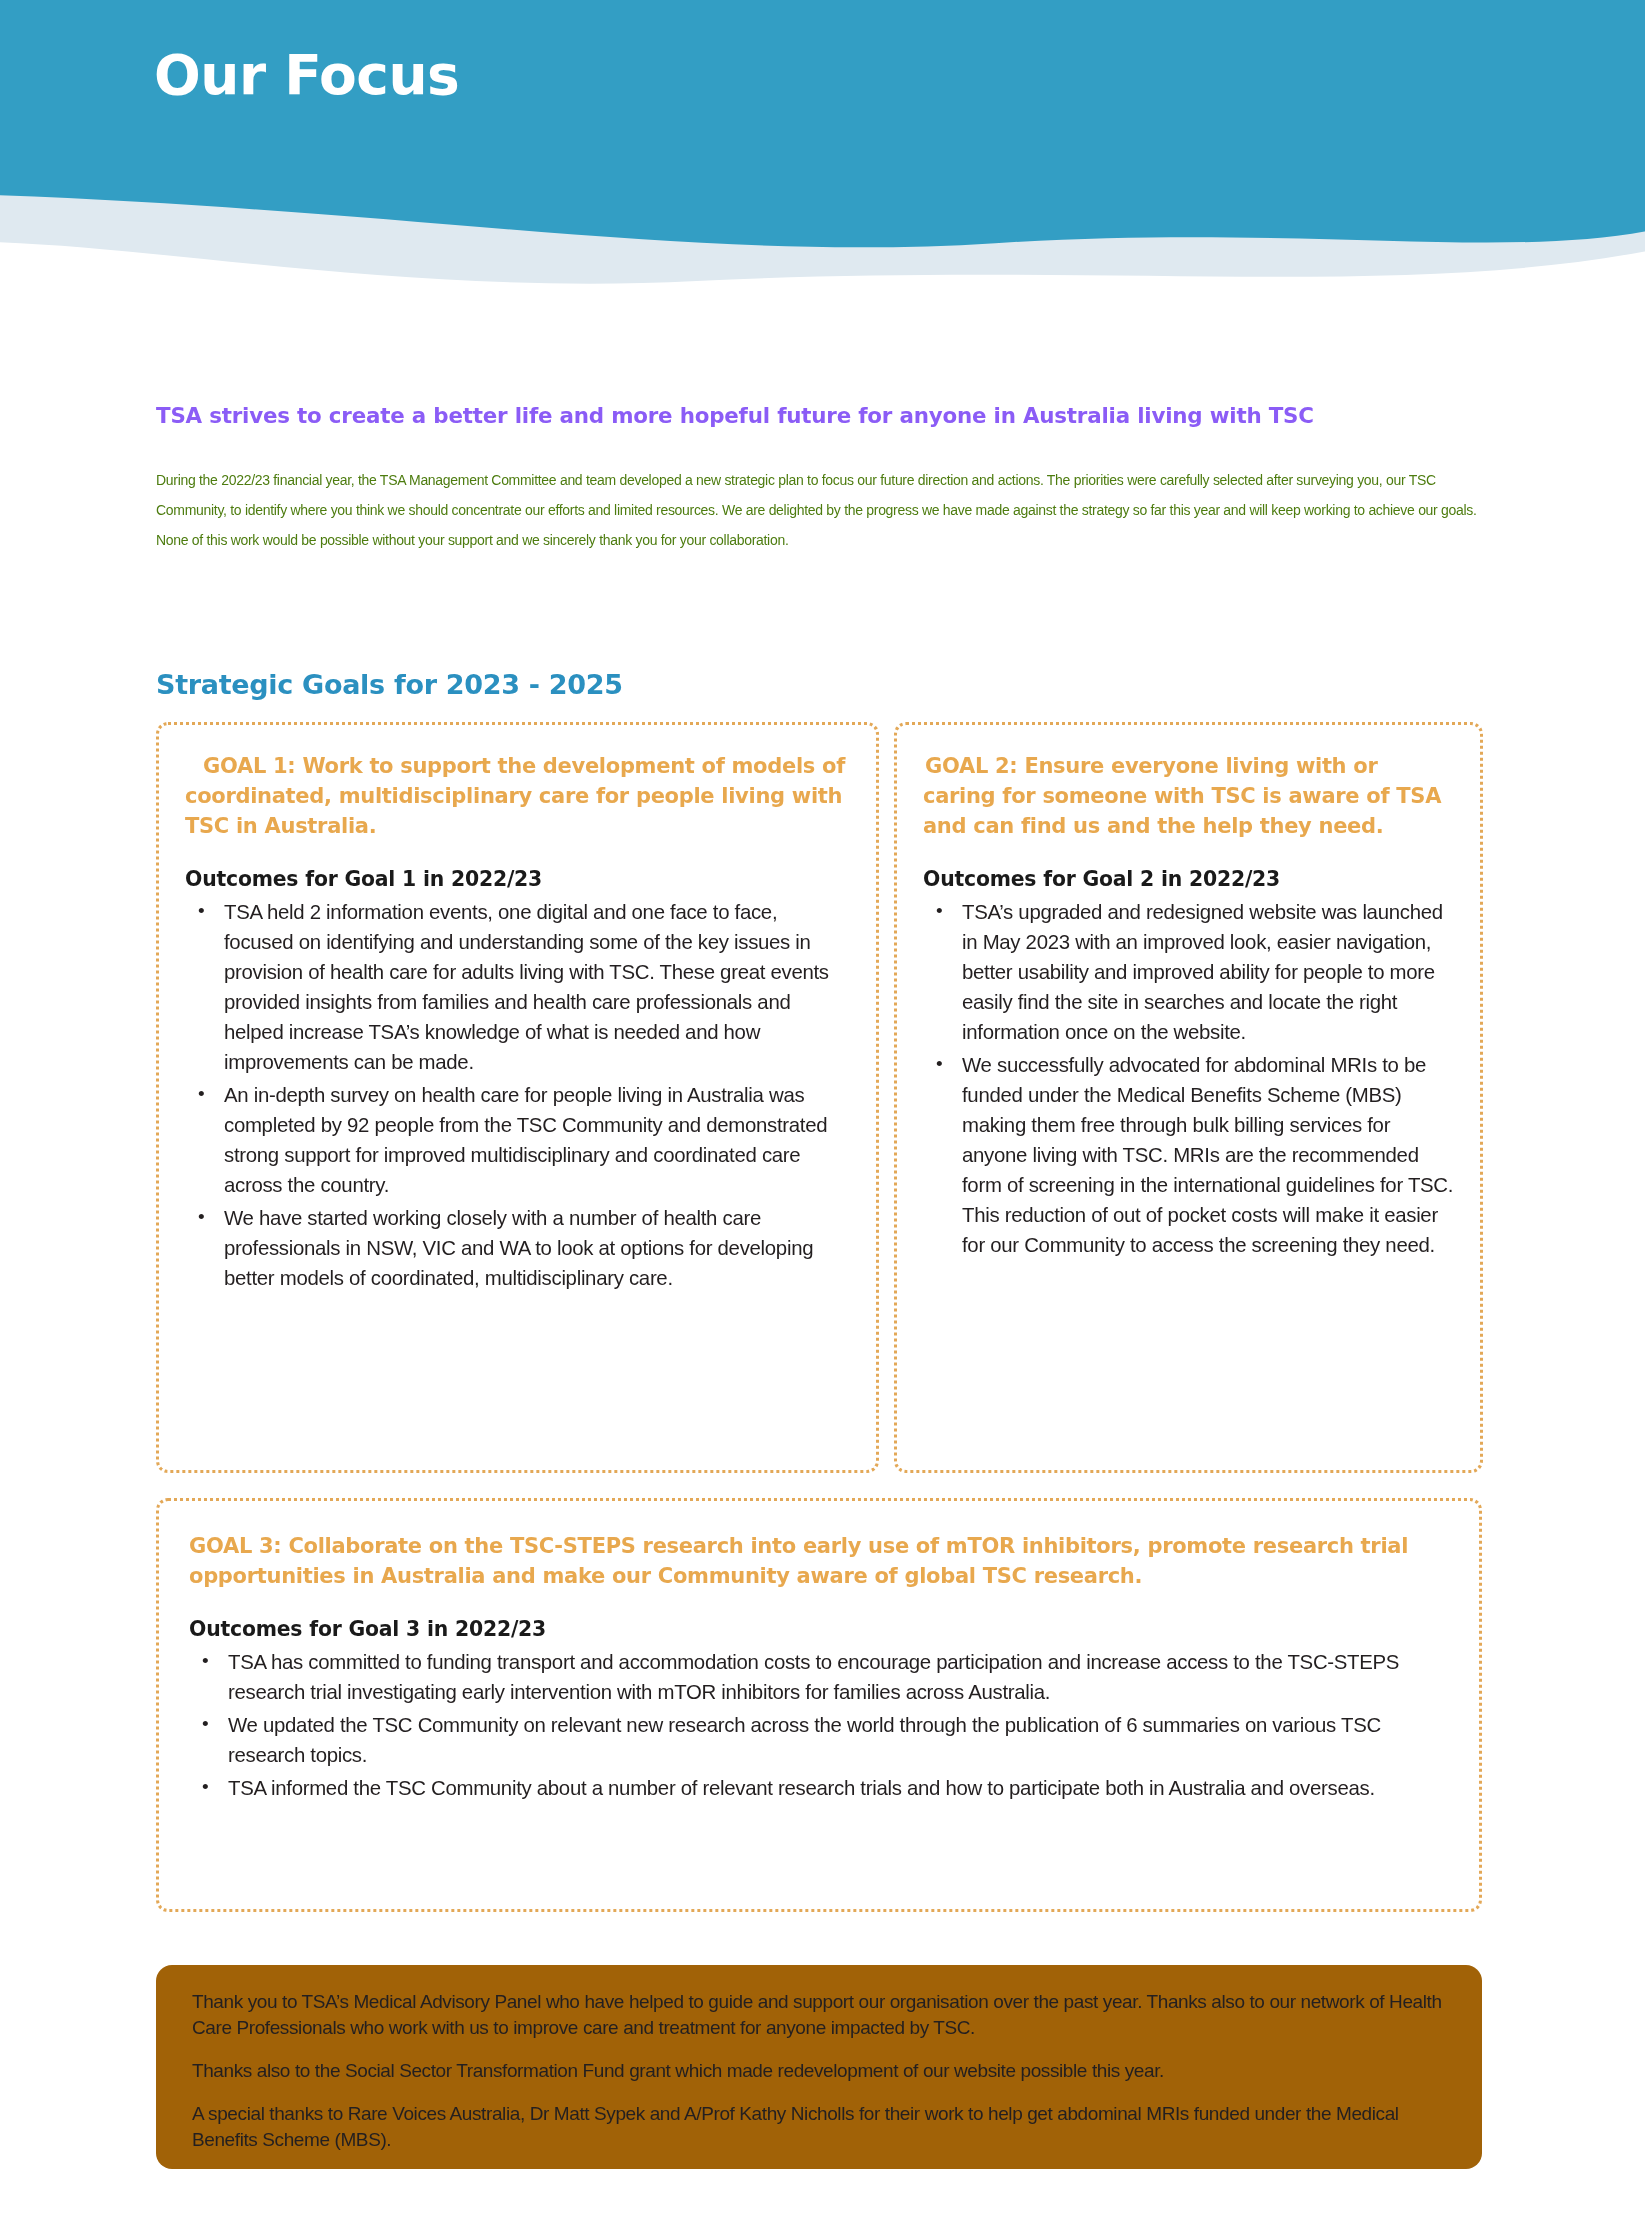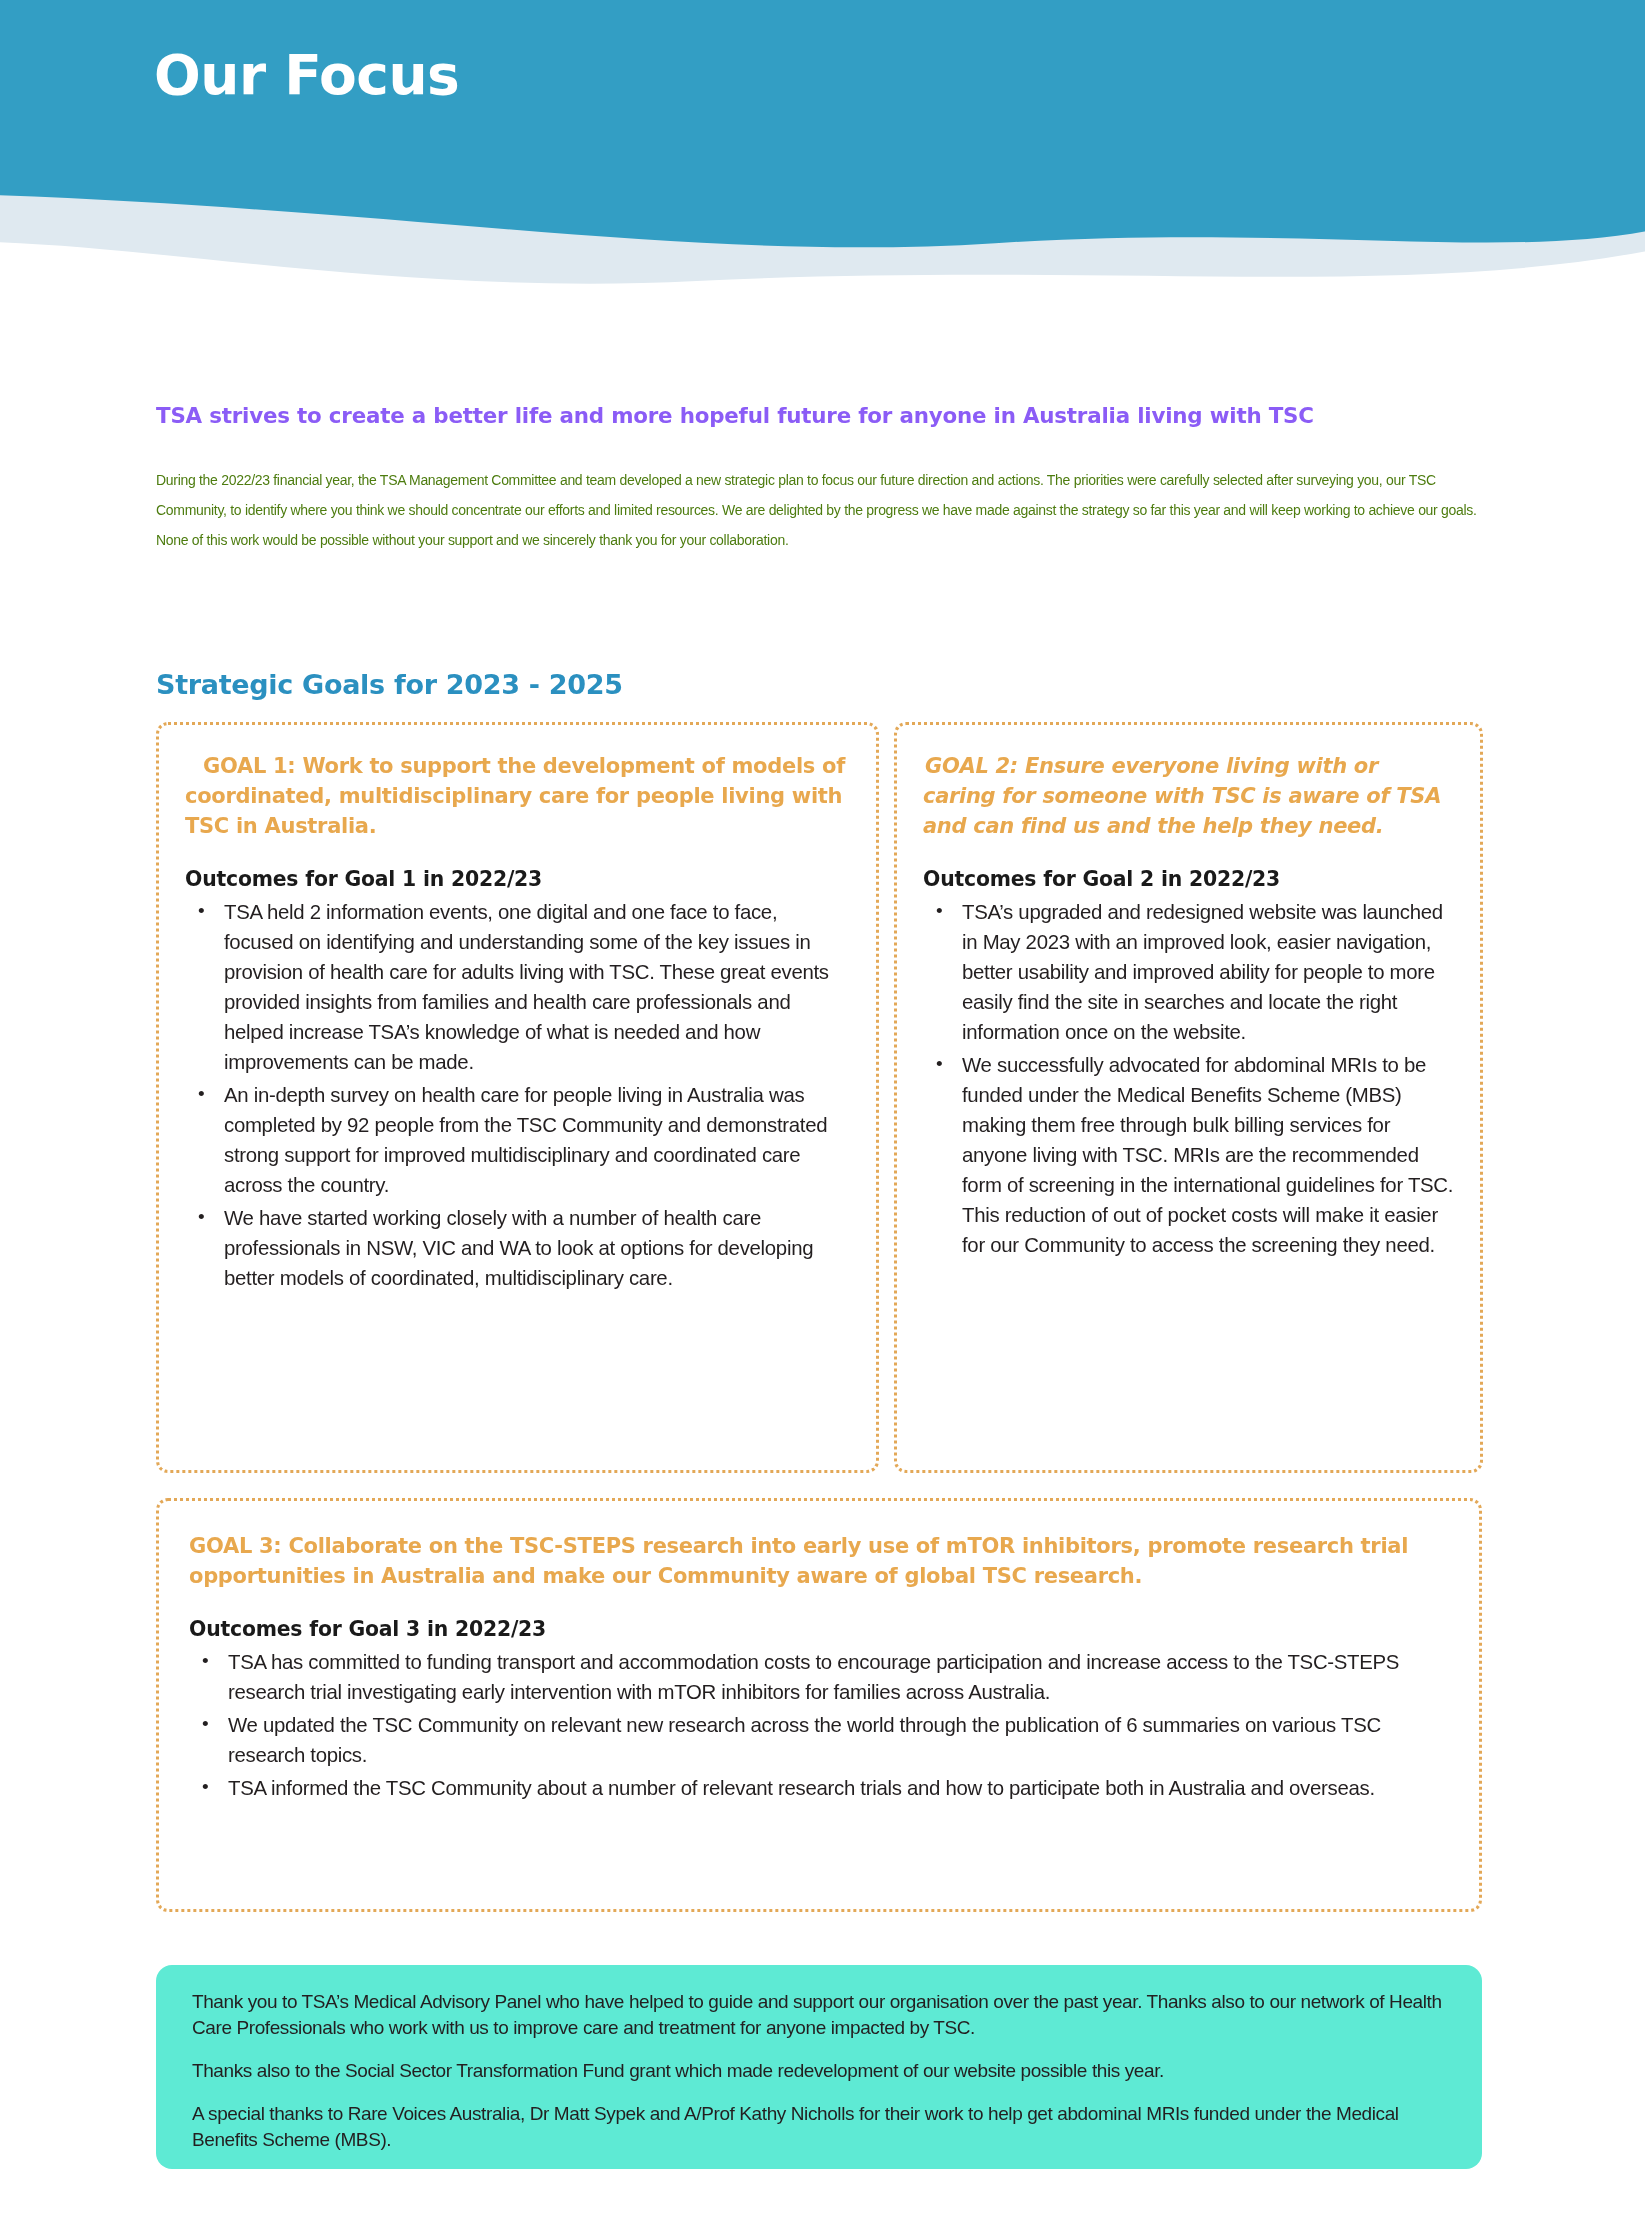--- a/index.html
+++ b/index.html
@@ -124,21 +124,21 @@
     color: #e8a84e;
     font-family: "DejaVu Sans", sans-serif;
     letter-spacing: -0.3px;
     margin: 0 0 0 0;
   }
   .goal-title .goal-label {
     color: #e8a84e;
     font-weight: bold;
   }
   .goal-1 .goal-title { text-indent: 18px; }
-  .goal-2 .goal-title { text-indent: 2px; font-style: italic; }
+  .goal-2 .goal-title { text-indent: 2px; }
 
   .outcomes-heading {
     font-size: 20.4px;
     font-weight: bold;
     color: #1a1a1a;
     font-family: "DejaVu Sans", sans-serif;
     margin-top: 26px;
     margin-bottom: 6px;
     letter-spacing: -0.2px;
   }
@@ -167,21 +167,21 @@
     color: #231f20;
   }
 
   
   .thanks-box {
     position: absolute;
     left: 156px;
     top: 1965px;
     width: 1326px;
     height: 204px;
-    background: #5eead4;
+    background: #a16207;
     border-radius: 16px;
     box-sizing: border-box;
     padding: 24px 36px 18px 36px;
   }
   .thanks-para {
     font-size: 19px;
     line-height: 26px;
     color: #231f20;
     font-family: "Liberation Sans", sans-serif;
     letter-spacing: -0.4px;

